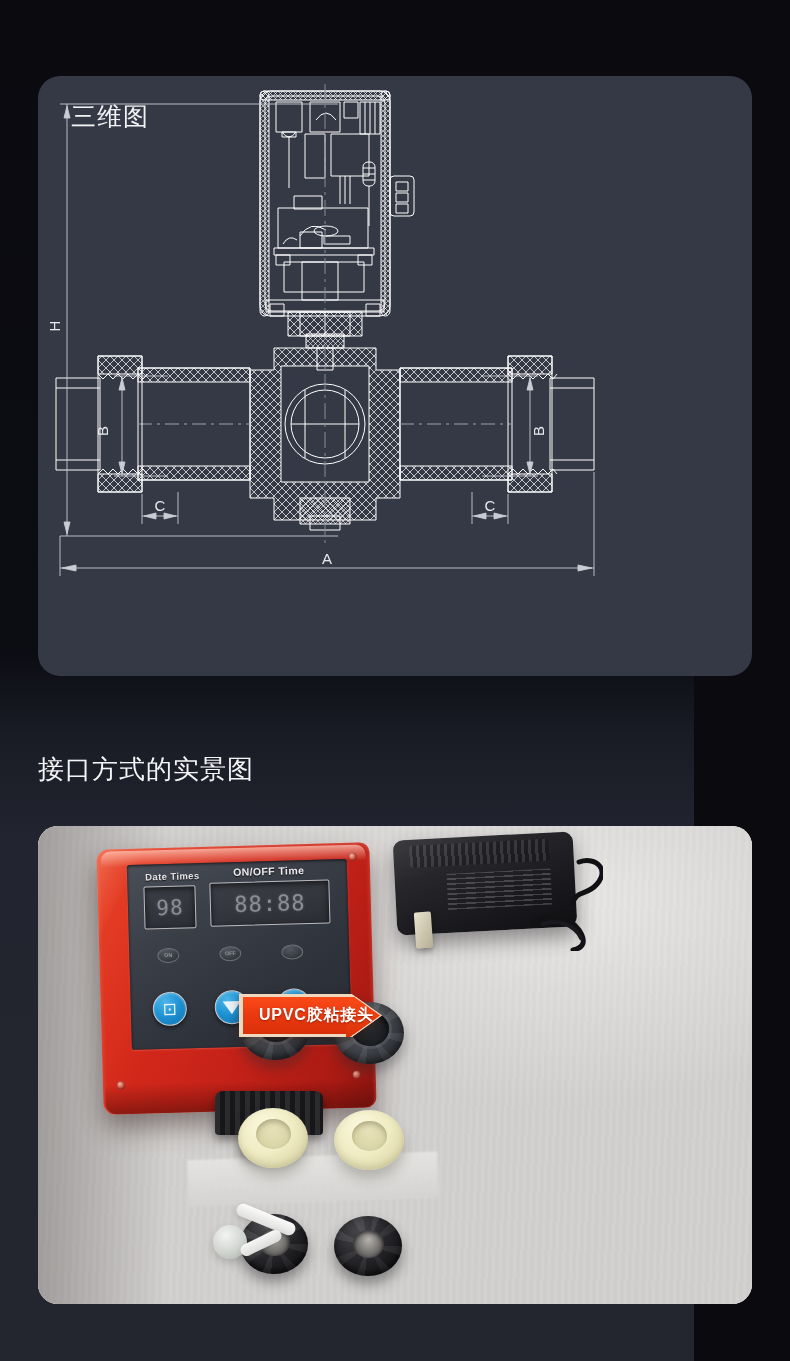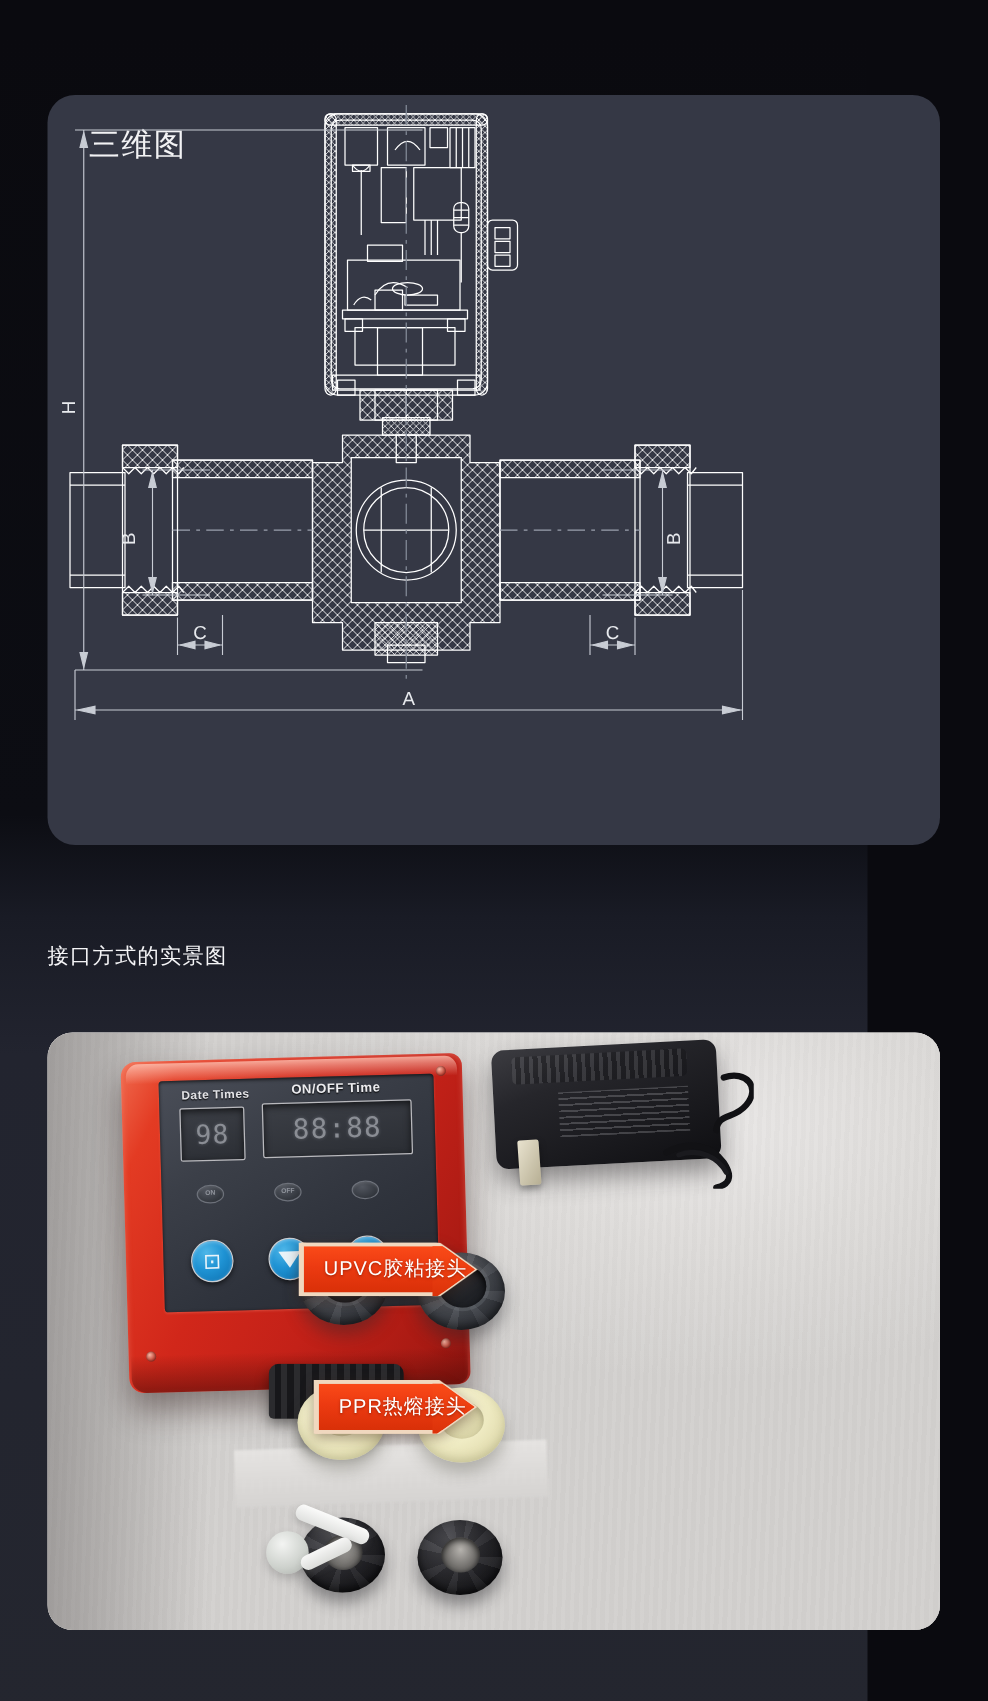--- a/index.html
+++ b/index.html
@@ -36,21 +36,21 @@
   .cad-stage {
     position: absolute;
     left: 0; top: 0; width: 714px; height: 600px;
   }
   .cad-stage svg { display: block; }
 
   
   .photo-title {
     position: absolute;
     left: 38px; top: 730px;
-    font-size: 17px; line-height: 1;
+    font-size: 26px; line-height: 1;
     color: #f4f4f6;
     letter-spacing: 1px;
   }
   .photo-panel {
     position: absolute;
     left: 38px; top: 800px;
     width: 714px; height: 478px;
     border-radius: 20px;
     overflow: hidden;
     background: #d8d6d4;
@@ -350,21 +350,21 @@
     background: linear-gradient(180deg,#fa4a18,#d93008);
   }
   .callout-wrap {
     position: relative;
     filter: drop-shadow(2px 0 0 #f0d8bf) drop-shadow(-1px 0 0 #f0d8bf);
   }
   .callout-text {
     position: relative; z-index: 2;
     color: #ffffff;
     font-size: 16px;
-    font-weight: normal;
+    font-weight: bold;
     letter-spacing: .8px;
     white-space: nowrap;
     text-shadow: 0 1px 2px rgba(100,20,0,.6);
   }
 </style>
 </head>
 <body>
 
 <div class="page">
 
@@ -636,23 +636,16 @@
     </div>
 
     <div class="callout" style="left: 202px; top: 168px;">
       <div class="callout-wrap">
         <div class="callout-shape">
           <span class="callout-text">UPVC胶粘接头</span>
         </div>
       </div>
     </div>
 
-    <div class="callout" style="left: 214px; top: 278px;">
-      <div class="callout-wrap">
-        <div class="callout-shape">
-          <span class="callout-text">PPR热熔接头</span>
-        </div>
-      </div>
-    </div>
 
   </div>
 
 </div>
 
 </body></html>

